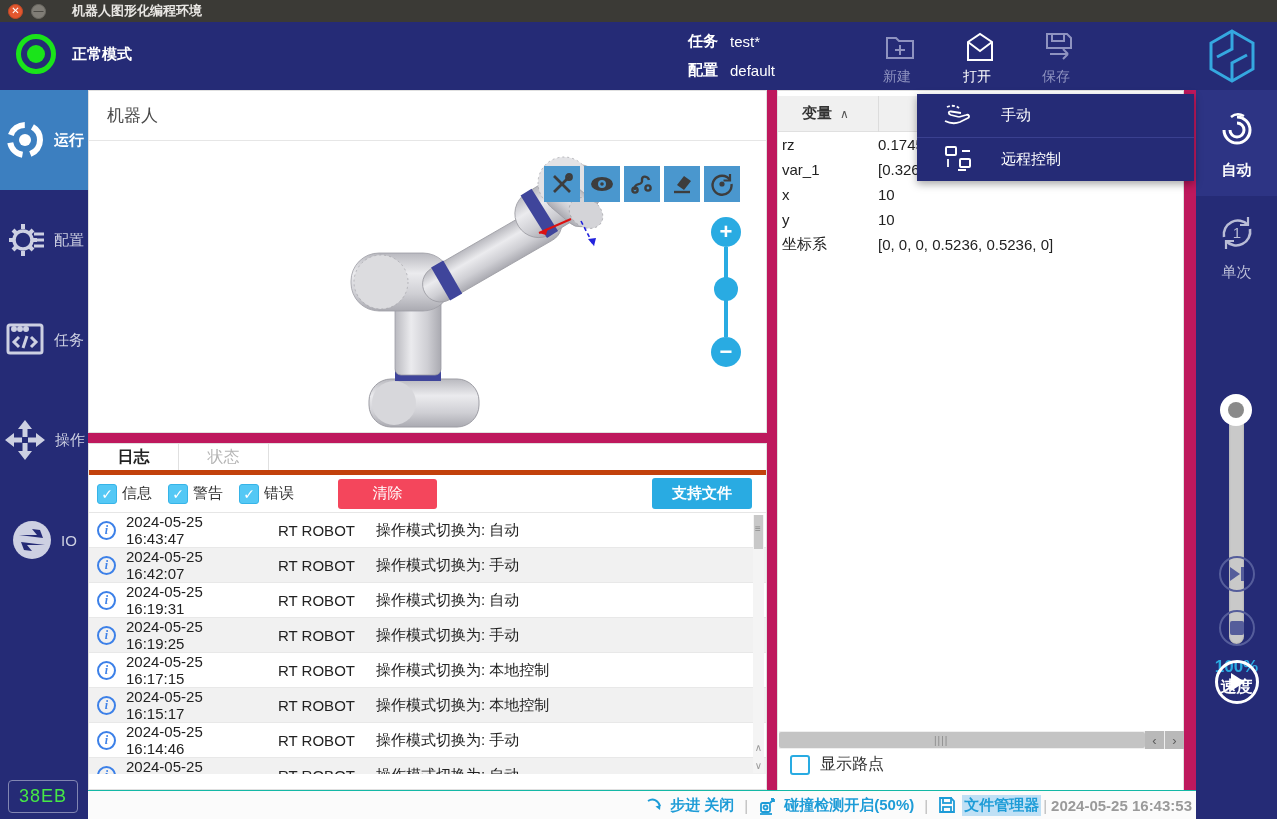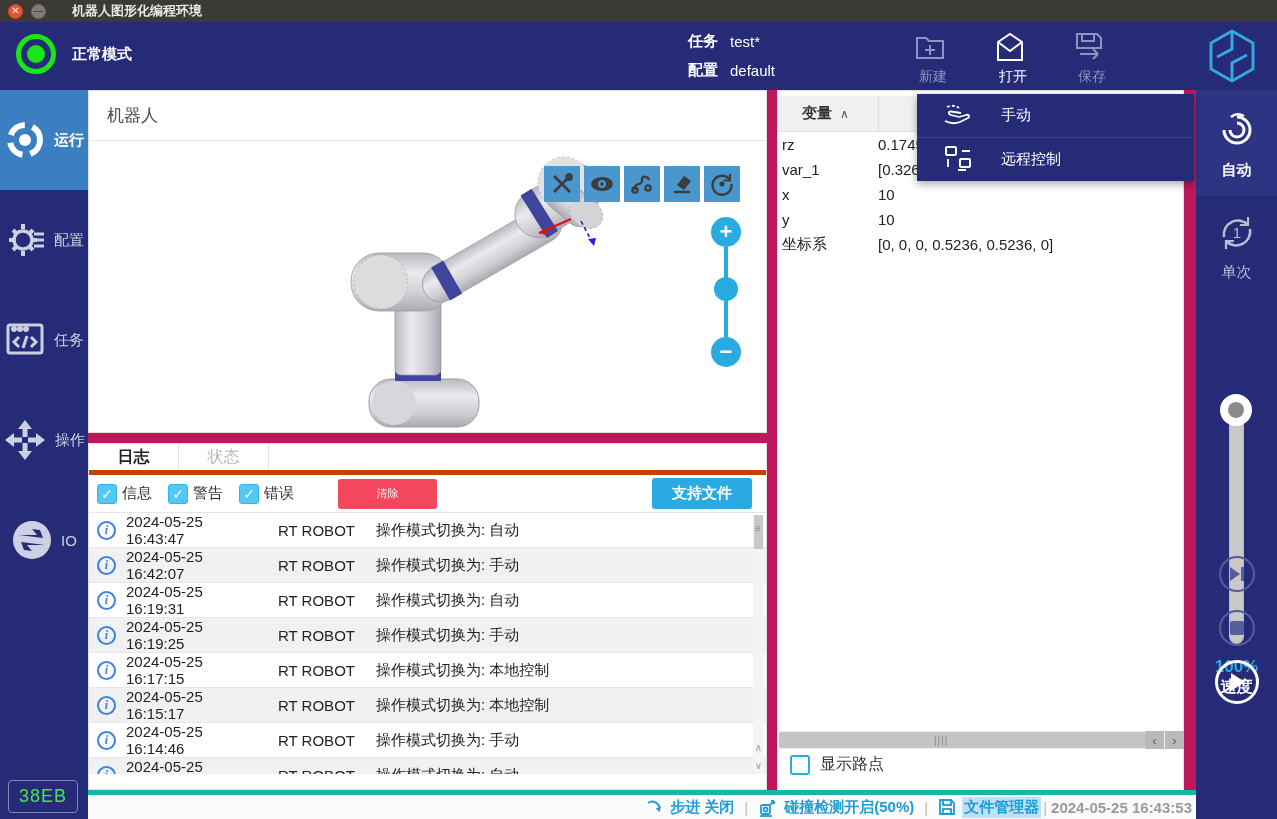--- a/index.html
+++ b/index.html
@@ -21,21 +21,21 @@
   .header { position:absolute; left:0; top:22px; width:1277px; height:68px; background:#252b76; }
   .mode-indicator { position:absolute; left:16px; top:12px; display:flex; align-items:center; gap:16px; }
   .mode-ring { width:40px; height:40px; border-radius:50%; border:5px solid #1ae41a;
     display:flex; align-items:center; justify-content:center; }
   .mode-ring .dot { width:18px; height:18px; border-radius:50%; background:#1ae41a; }
   .mode-text { color:#fff; font-weight:bold; font-size:15px; }
   .task-config { position:absolute; left:688px; top:5px; color:#fff; font-size:15px; }
   .task-config .row { display:flex; gap:12px; height:29px; align-items:center; }
   .task-config .lbl { font-weight:bold; }
   .hbtn { position:absolute; top:8px; width:64px; height:56px; display:flex; flex-direction:column;
-    align-items:flex-end; justify-content:space-between; cursor:pointer; }
+    align-items:flex-start; justify-content:space-between; cursor:pointer; }
   .hbtn svg { display:block; }
   .hbtn .hlabel { font-size:14px; }
   .hbtn.dim { color:#8f93c0; } .hbtn.dim svg { stroke:#8f93c0; }
   .hbtn.lit { color:#ffffff; } .hbtn.lit svg { stroke:#ffffff; }
   .logo-box { position:absolute; right:14px; top:3px; width:62px; height:62px; }
   
   .lsidebar { position:absolute; left:0; top:90px; width:88px; height:729px; background:#252b76; }
   .nav-item { width:88px; height:100px; display:flex; flex-direction:row; align-items:center;
     justify-content:center; gap:8px; color:#ccceе0; cursor:pointer; }
   .nav-item .nlabel { font-size:15px; color:#cdd0e2; }
@@ -88,21 +88,21 @@
   .tab { width:90px; display:flex; align-items:center; justify-content:center; font-size:16px;
     border-right:1px solid #e0e0e0; cursor:pointer; }
   .tab.active { font-weight:bold; color:#222; }
   .tab.inactive { color:#b5b5b5; }
   .filterbar { position:relative; height:37px; display:flex; align-items:center; gap:6px; padding-left:8px; }
   .chk { display:flex; align-items:center; gap:5px; margin-right:10px; cursor:pointer; }
   .chk .box { width:20px; height:20px; border-radius:3px; background:#54c8f5; border:1px solid #36b4e8;
     color:#fff; font-size:14px; display:flex; align-items:center; justify-content:center; }
   .chk .clabel { font-size:15px; color:#333; }
   .btn-clear { width:99px; height:30px; background:#f4465c; color:#fff; border:none; border-radius:3px;
-    font-size:11px; cursor:pointer; margin-left:28px; font-family:inherit; }
+    font-size:15px; cursor:pointer; margin-left:28px; font-family:inherit; }
   .btn-support { position:absolute; right:14px; top:3px; width:100px; height:31px; background:#29abe2;
     color:#fff; border:none; border-radius:3px; font-size:15px; font-weight:bold; cursor:pointer; font-family:inherit; }
   .loglist { position:relative; height:262px; overflow:hidden; border-top:1px solid #e6e6e6; }
   .logrow { height:35px; display:flex; align-items:center; border-bottom:1px solid #e8e8e8; font-size:15px; }
   .logrow.alt { background:#f1f1f1; }
   .logrow .iicon { width:19px; height:19px; border-radius:50%; border:2px solid #3c80e8; color:#3c80e8;
     font-size:12px; font-weight:bold; display:flex; align-items:center; justify-content:center;
     margin-left:8px; font-family:"Liberation Serif",serif; font-style:italic; }
   .logrow .ltime { width:122px; margin-left:10px; color:#222; }
   .logrow .lsource { width:90px; margin-left:30px; color:#222; }
@@ -132,21 +132,21 @@
   .waypoints .wlabel { font-size:16px; color:#333; }
   
   .dropdown { position:absolute; left:829px; top:4px; width:277px; height:87px; background:#252b76;
     z-index:60; box-shadow:0 3px 8px rgba(0,0,0,0.35); }
   .ditem { height:43px; display:flex; align-items:center; cursor:pointer; }
   .ditem + .ditem { border-top:1px solid #3a4090; }
   .ditem .dicon { width:34px; margin-left:24px; display:flex; justify-content:center; }
   .ditem .dlabel { color:#fff; font-size:15px; margin-left:26px; }
   
   .statusbar { position:absolute; left:88px; top:790px; width:1108px; height:29px; background:#fbfbfb;
-    border-top:5px solid #14b8a6; display:flex; align-items:center; justify-content:flex-end;
+    border-top:1px solid #14b8a6; display:flex; align-items:center; justify-content:flex-end;
     font-size:15px; padding-right:4px; }
   .sb-item { display:flex; align-items:center; gap:6px; color:#1e9cd7; font-weight:bold; cursor:pointer; }
   .sb-sep { color:#bbb; margin:0 10px; font-weight:normal; }
   .sb-filemgr { background:#bfe0f5; padding:1px 2px; }
   .sb-time { color:#9a9a9a; font-weight:bold; margin-left:2px; }
 </style>
 </head>
 <body>
 
 <div class="titlebar">

